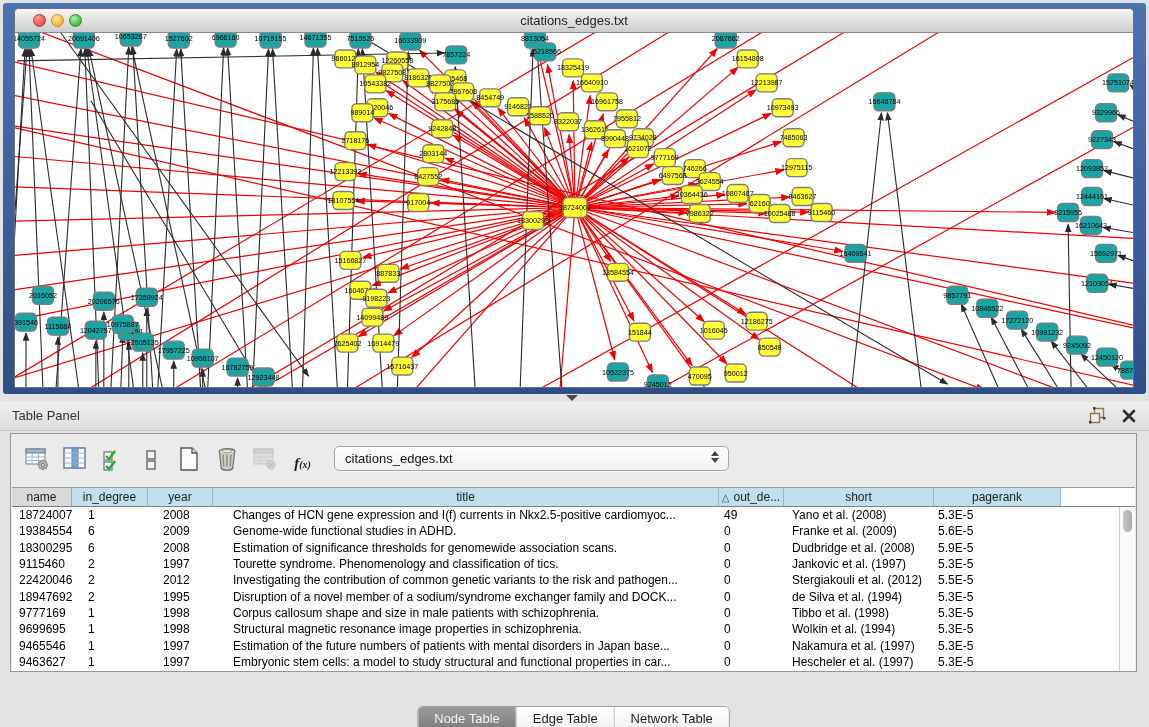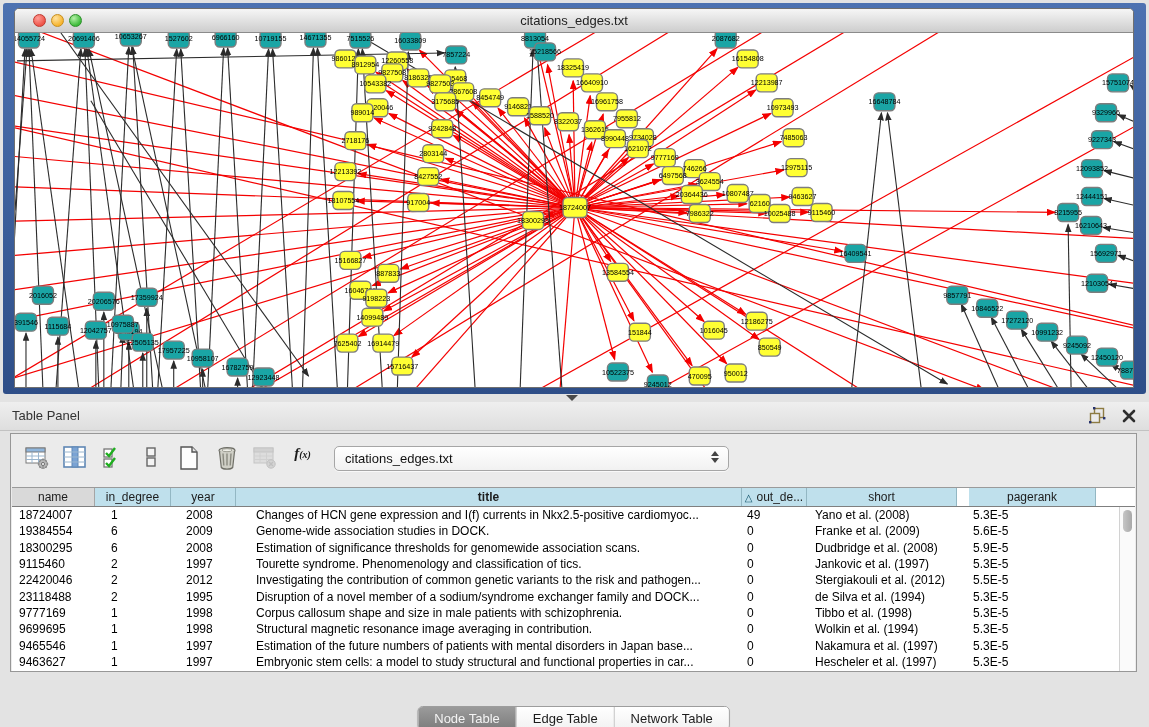--- a/index.html
+++ b/index.html
@@ -31,21 +31,21 @@
   .table-panel{position:absolute;left:0;top:402px;width:1149px;height:298px;background:#e3e3e3;}
   .panel-header{position:absolute;left:0;top:0;width:100%;height:28px;
     background:linear-gradient(#efefef,#dedede);border-bottom:1px solid #c2c2c2;}
   .panel-title{position:absolute;left:12px;top:6px;font-size:13px;color:#333;}
   .ph-icons{position:absolute;right:12px;top:5px;display:flex;gap:14px;align-items:center;}
   .ph-icons .icon-btn{width:17px;height:17px;display:inline-flex;align-items:center;justify-content:center;cursor:default;}
 
   .panel-body{position:absolute;left:10px;top:31px;width:1127px;height:239px;
     background:#ebebeb;border:1px solid #979797;box-sizing:border-box;}
   .toolbar{position:absolute;left:0;top:0;width:100%;height:48px;display:flex;align-items:center;}
-  .tbtn{margin-left:11px;width:27px;height:27px;display:inline-flex;align-items:flex-start;justify-content:center;}
+  .tbtn{margin-left:11px;width:27px;height:27px;display:inline-flex;align-items:flex-end;justify-content:center;}
   .tbtn.first{margin-left:12px;}
   .tbtn.disabled{opacity:.55;}
   .fx-glyph{font-family:"Liberation Serif",serif;font-style:italic;font-weight:bold;font-size:15px;color:#1a1a1a;}
   .fx-glyph small{font-size:10px;font-weight:bold;}
   .combo{margin-left:18px;width:393px;height:23px;border:1px solid #a6a6a6;border-radius:5px;
     background:linear-gradient(#ffffff,#f1f1f1);position:relative;box-shadow:0 1px 0 rgba(255,255,255,.7);}
   .combo .cval{position:absolute;left:10px;top:4px;font-size:13px;color:#111;}
   .combo .arrows{position:absolute;right:9px;top:4px;display:flex;flex-direction:column;gap:2px;}
   .combo .arrows i{display:block;width:0;height:0;border-left:4px solid transparent;border-right:4px solid transparent;}
   .combo .arrows .up{border-bottom:5px solid #444;}
@@ -55,27 +55,27 @@
   .tablewrap{position:absolute;left:1px;top:53px;width:1123px;height:184px;background:#fff;}
   .thead{display:flex;height:20px;border-top:1px solid #9a9a9a;border-bottom:1px solid #7f7f7f;box-sizing:border-box;}
   .hcell{box-sizing:border-box;height:100%;background:#bfe0ec;border-right:1px solid #93b7c3;
     font-size:12px;color:#1c1c1c;display:flex;align-items:center;justify-content:center;overflow:hidden;white-space:nowrap;}
   .hcell.gray{background:#d9d9d9;border-right:1px solid #a5a5a5;}
   .hcell .sorttri{font-size:10px;margin-right:4px;color:#0d4f66;}
   .hfill{flex:1 1 auto;background:#fff;border-right:none;}
   .tbody{position:absolute;left:0;top:20px;right:16px;bottom:0;overflow:hidden;}
   .trow{display:flex;height:16.35px;line-height:16.3px;font-size:12px;color:#000;}
   .tcell{box-sizing:border-box;overflow:hidden;white-space:nowrap;}
-  .c0{width:83px;padding-left:7px;}
+  .c0{width:60px;padding-left:7px;}
   .c1{width:76px;padding-left:16px;}
   .c2{width:65px;padding-left:15px;}
   .c3{width:506px;padding-left:20px;}
   .c4{width:65px;padding-left:5px;}
   .c5{width:150px;padding-left:8px;}
-  .c6{width:127px;padding-left:4px;margin-left:12px;}
+  .c6{width:127px;padding-left:4px;}
   .vscroll{position:absolute;right:0;top:20px;width:16px;bottom:0;background:#fafafa;border-left:1px solid #d2d2d2;box-sizing:border-box;}
   .vthumb{position:absolute;left:3px;top:3px;width:9px;height:22px;border-radius:5px;
     background:linear-gradient(90deg,#c6c6c6,#a9a9a9);}
 
   
   .tabs{position:absolute;left:50%;transform:translateX(-50%);top:272px;height:22px;display:flex;
     border:1px solid #9d9d9d;border-radius:5px;overflow:hidden;background:#fff;box-shadow:0 1px 1px rgba(0,0,0,.15);}
   .tab{height:100%;display:flex;align-items:center;justify-content:center;font-size:13px;color:#1c1c1c;
     background:linear-gradient(#ffffff,#f2f2f2);border-left:1px solid #c3c3c3;padding:0 16px;white-space:nowrap;}
   .tab:first-child{border-left:none;}
@@ -809,21 +809,21 @@
         <div class="thead" id="thead">
             <div class="hcell c0 gray" style="padding-left: 0px;">
               <span>name</span>
             </div>
             <div class="hcell c1" style="padding-left: 0px;">
               <span>in_degree</span>
             </div>
             <div class="hcell c2" style="padding-left: 0px;">
               <span>year</span>
             </div>
-            <div class="hcell c3" style="padding-left: 0px; font-weight: bold;">
+            <div class="hcell c3" style="padding-left: 0px;">
               <span>title</span>
             </div>
             <div class="hcell c4" style="padding-left: 0px;">
               <span class="sorttri">△</span>
               <span>out_de...</span>
             </div>
             <div class="hcell c5" style="padding-left: 0px;">
               <span>short</span>
             </div>
             <div class="hcell c6" style="padding-left: 0px;">
@@ -838,21 +838,21 @@
               <div class="tcell c2">2008</div>
               <div class="tcell c3">Changes of HCN gene expression and I(f) currents in Nkx2.5-positive cardiomyoc...</div>
               <div class="tcell c4">49</div>
               <div class="tcell c5">Yano et al. (2008)</div>
               <div class="tcell c6">5.3E-5</div>
             </div>
             <div class="trow">
               <div class="tcell c0">19384554</div>
               <div class="tcell c1">6</div>
               <div class="tcell c2">2009</div>
-              <div class="tcell c3">Genome-wide association studies in DOCK.</div>
+              <div class="tcell c3">Genome-wide functional studies in ADHD.</div>
               <div class="tcell c4">0</div>
               <div class="tcell c5">Franke et al. (2009)</div>
               <div class="tcell c6">5.6E-5</div>
             </div>
             <div class="trow">
               <div class="tcell c0">18300295</div>
               <div class="tcell c1">6</div>
               <div class="tcell c2">2008</div>
               <div class="tcell c3">Estimation of significance thresholds for genomewide association scans.</div>
               <div class="tcell c4">0</div>
@@ -871,42 +871,42 @@
             <div class="trow">
               <div class="tcell c0">22420046</div>
               <div class="tcell c1">2</div>
               <div class="tcell c2">2012</div>
               <div class="tcell c3">Investigating the contribution of common genetic variants to the risk and pathogen...</div>
               <div class="tcell c4">0</div>
               <div class="tcell c5">Stergiakouli et al. (2012)</div>
               <div class="tcell c6">5.5E-5</div>
             </div>
             <div class="trow">
-              <div class="tcell c0">23118488</div>
+              <div class="tcell c0">18947692</div>
               <div class="tcell c1">2</div>
               <div class="tcell c2">1995</div>
               <div class="tcell c3">Disruption of a novel member of a sodium/syndrome exchanger family and DOCK...</div>
               <div class="tcell c4">0</div>
               <div class="tcell c5">de Silva et al. (1994)</div>
               <div class="tcell c6">5.3E-5</div>
             </div>
             <div class="trow">
               <div class="tcell c0">9777169</div>
               <div class="tcell c1">1</div>
               <div class="tcell c2">1998</div>
               <div class="tcell c3">Corpus callosum shape and size in male patients with schizophrenia.</div>
               <div class="tcell c4">0</div>
               <div class="tcell c5">Tibbo et al. (1998)</div>
               <div class="tcell c6">5.3E-5</div>
             </div>
             <div class="trow">
               <div class="tcell c0">9699695</div>
               <div class="tcell c1">1</div>
               <div class="tcell c2">1998</div>
-              <div class="tcell c3">Structural magnetic resonance image averaging in contribution.</div>
+              <div class="tcell c3">Structural magnetic resonance image properties in schizophrenia.</div>
               <div class="tcell c4">0</div>
               <div class="tcell c5">Wolkin et al. (1994)</div>
               <div class="tcell c6">5.3E-5</div>
             </div>
             <div class="trow">
               <div class="tcell c0">9465546</div>
               <div class="tcell c1">1</div>
               <div class="tcell c2">1997</div>
               <div class="tcell c3">Estimation of the future numbers of patients with mental disorders in Japan base...</div>
               <div class="tcell c4">0</div>

